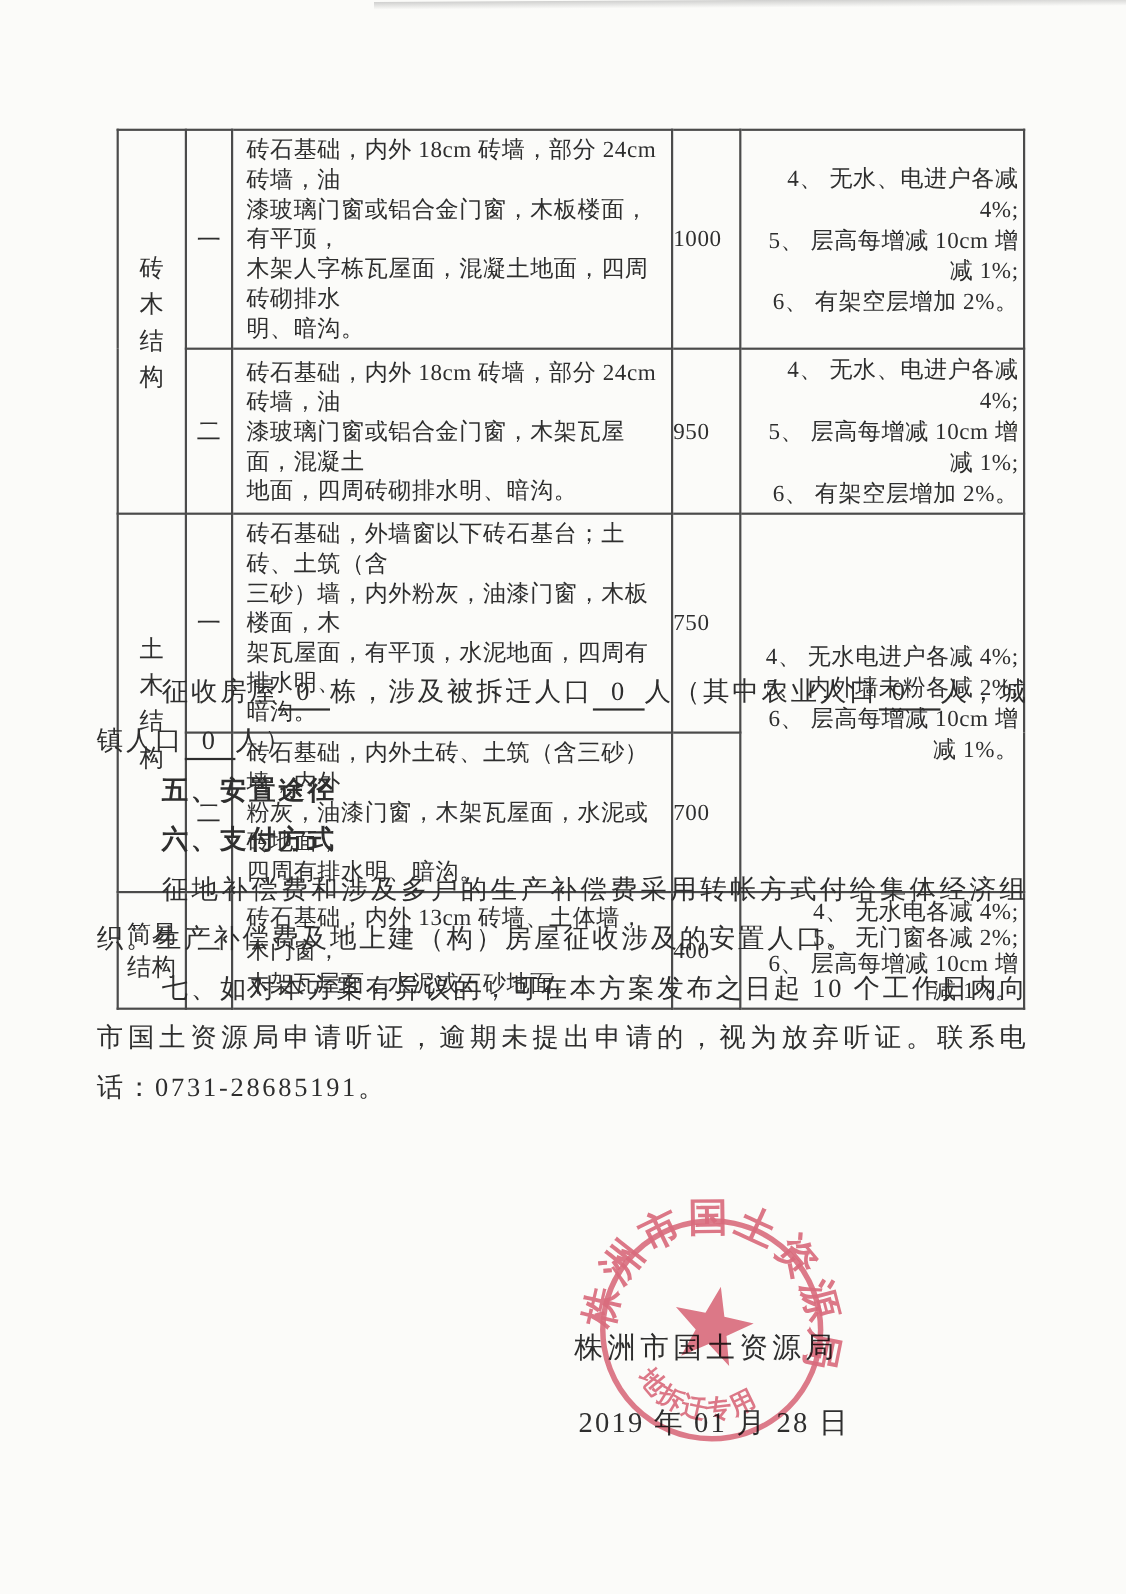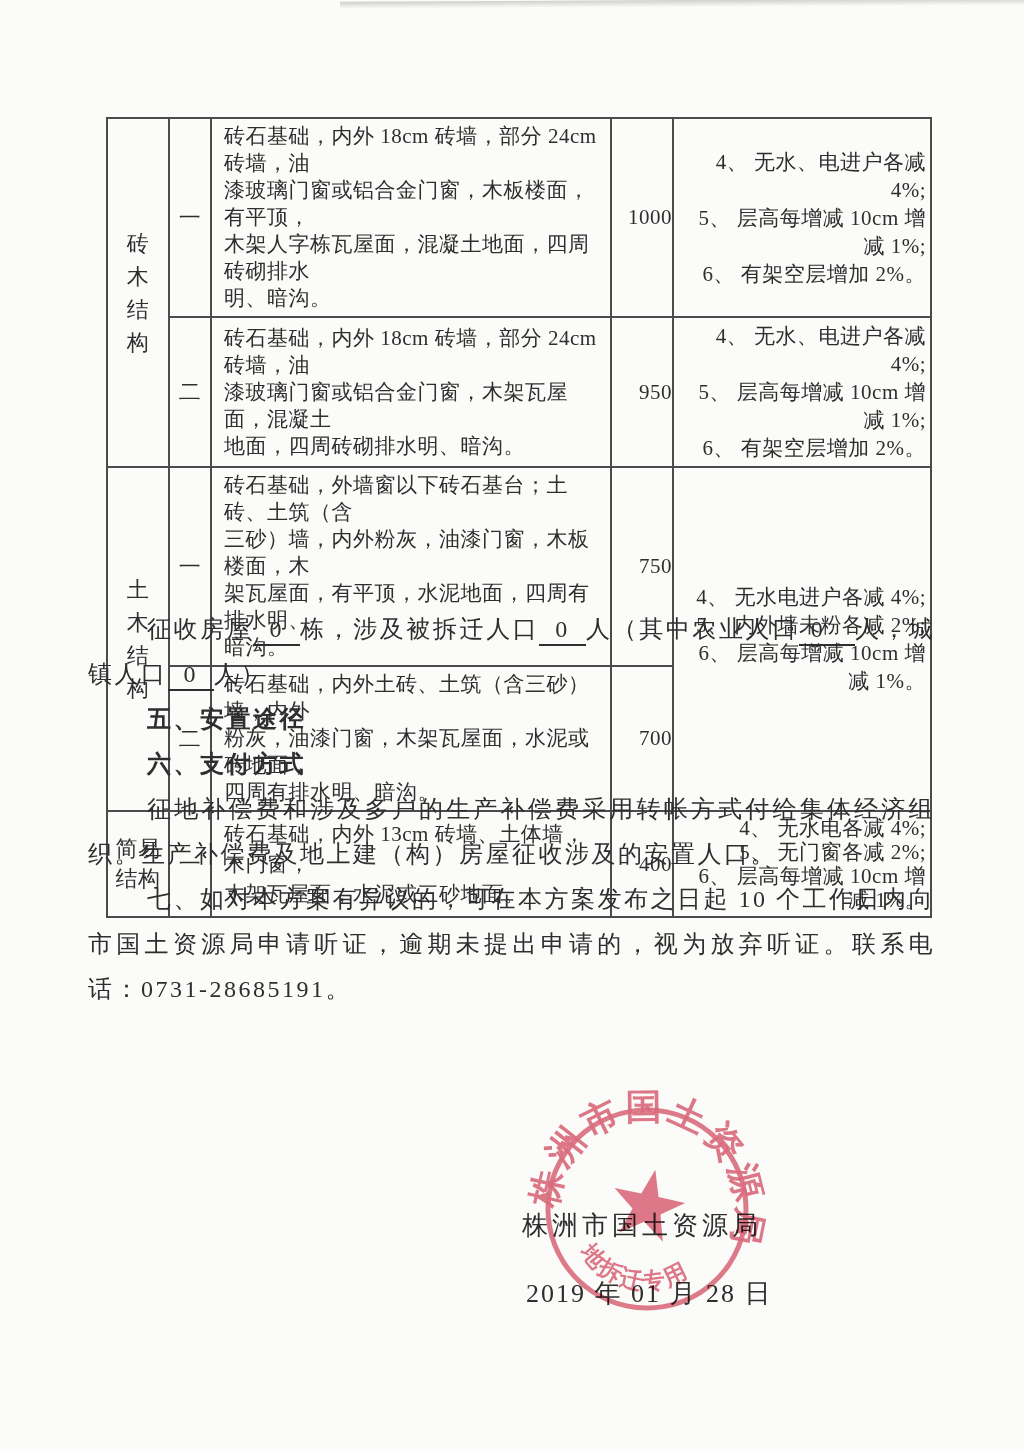--- a/index.html
+++ b/index.html
@@ -26,21 +26,21 @@
   }
   .comp-table td {
     border:2px solid #4b4b4b;
     vertical-align:middle;
     white-space:pre-line;
   }
   .c-group { text-align:center; line-height:33px; font-size:22px; }
   .c-group.two-col { line-height:30px; }
   .c-grade { text-align:center; font-size:22px; }
   .c-desc  { text-align:left; padding:4px 6px 4px 12px; line-height:27px; }
-  .c-price { text-align:right; font-size:21px; }
+  .c-price { text-align:left; font-size:21px; }
   .c-notes { text-align:right; padding:4px 4px 4px 12px; line-height:28px; }
   tr.r5 .c-notes { line-height:24px; }
   tr.r5 .c-desc  { line-height:30px; }
   
   .textflow {
     position:absolute; left:88px; top:607px; width:847px;
     font-size:24px; line-height:45px; letter-spacing:2.5px;
     text-align:justify;
   }
   .para { text-indent:59px; }

